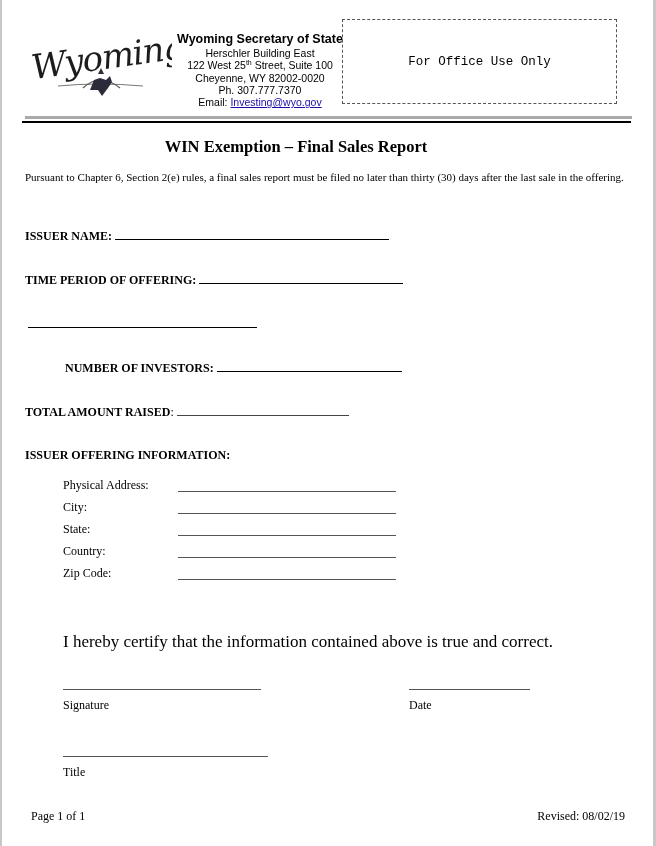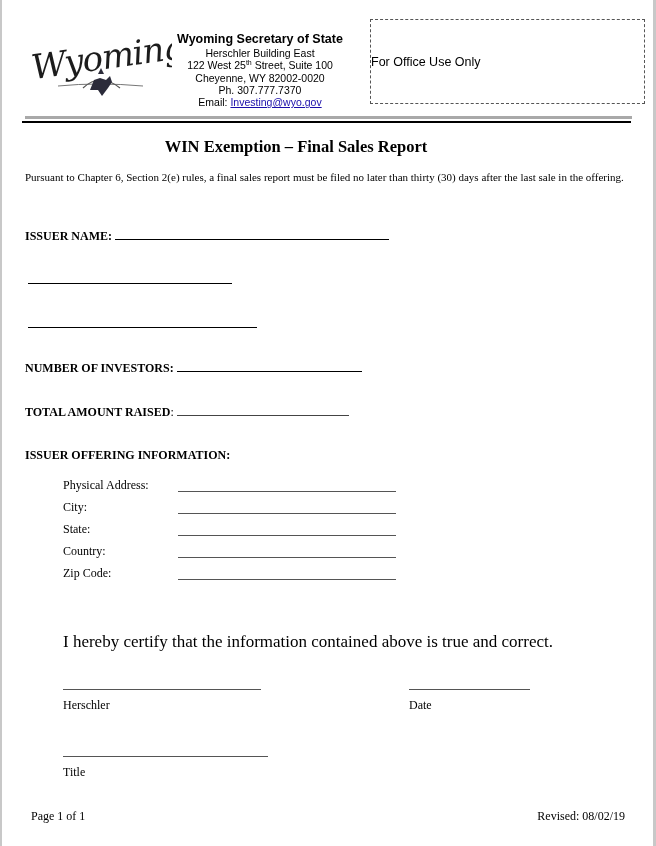--- a/index.html
+++ b/index.html
@@ -14,24 +14,24 @@
   .page-edge-right { position: absolute; right: 0; top: 0; width: 3px; height: 846px; background: #c8c8c8; }
 
   .logo { position: absolute; left: 28px; top: 30px; width: 144px; height: 72px; }
 
   .agency { position: absolute; left: 170px; top: 32px; width: 180px; text-align: center;
     font-family: "Liberation Sans", sans-serif; font-size: 10.5px; line-height: 12.3px; }
   .agency .name { font-weight: bold; font-size: 12.5px; line-height: 15px; }
   .agency sup { font-size: 7px; line-height: 0; }
   .agency a { color: #1a0dab; text-decoration: underline; }
 
-  .office-box { position: absolute; left: 370px; top: 19px; width: 275px; height: 85px;
+  .office-box { position: absolute; left: 342px; top: 19px; width: 275px; height: 85px;
     border: 1.5px dashed #555; box-sizing: border-box;
-    display: flex; align-items: center; justify-content: flex-start;
-    font-family: Liberation Sans, sans-serif; font-size: 12.5px; }
+    display: flex; align-items: center; justify-content: center;
+    font-family: Liberation Mono, monospace; font-size: 12.5px; }
 
   .sep-gray { position: absolute; left: 25px; top: 116px; width: 607px; height: 3px; background: #a9a9a9; }
   .sep-black { position: absolute; left: 22px; top: 121px; width: 609px; height: 1.5px; background: #000; }
 
   .title { position: absolute; left: 0; width: 592px; top: 137px; text-align: center;
     font-weight: bold; font-size: 16.5px; }
 
   .intro { position: absolute; left: 25px; top: 171px; width: 605px; font-size: 11px; line-height: 13px; }
 
   .field { position: absolute; left: 25px; font-weight: bold; font-size: 12px; white-space: nowrap; }
@@ -81,26 +81,26 @@
 <div class="sep-black"></div>
 
 <div class="title">WIN Exemption – Final Sales Report</div>
 
 <div class="intro">Pursuant to Chapter 6, Section 2(e) rules, a final sales report must be filed no later than thirty (30) days after the last sale in the offering.</div>
 
 <div class="field" style="top:228px;">
   <span>ISSUER NAME:</span><span class="line" style="width:274px;"></span>
 </div>
 <div class="field" style="top:272px;">
-  <span class="line" style="width:204px;"></span>
+  <span>TIME PERIOD OF OFFERING:</span><span class="line" style="width:204px;"></span>
 </div>
 <div class="field" style="top:316px;">
   <span class="line" style="width:229px;"></span>
 </div>
-<div class="field" style="top:360px;">
+<div class="field" style="top:360px;margin-left:40px;">
   <span>NUMBER OF INVESTORS:</span><span class="line" style="width:185px;"></span>
 </div>
 <div class="field" style="top:404px;">
   <span>TOTAL AMOUNT RAISED</span><span style="font-weight:normal;">:</span><span class="line" style="width:172px; border-bottom-color:#444;"></span>
 </div>
 
 <div class="field" style="top:448px;">ISSUER OFFERING INFORMATION:</div>
 
 <div class="contact-row" style="top:478px;">Physical Address:</div>
 <div class="contact-line" style="top:479px; height:12px;"></div>
@@ -113,21 +113,21 @@
 
 <div class="contact-row" style="top:544px;">Country:</div>
 <div class="contact-line" style="top:545px; height:12px;"></div>
 
 <div class="contact-row" style="top:566px;">Zip Code:</div>
 <div class="contact-line" style="top:567px; height:12px;"></div>
 
 <div class="certify">I hereby certify that the information contained above is true and correct.</div>
 
 <div class="sig-line" style="left:63px; top:677px; width:198px; height:12px;"></div>
-<div class="sig-label" style="left:63px; top:698px;">Herschler</div>
+<div class="sig-label" style="left:63px; top:698px;">Signature</div>
 
 <div class="sig-line" style="left:409px; top:677px; width:121px; height:12px;"></div>
 <div class="sig-label" style="left:409px; top:698px;">Date</div>
 
 <div class="sig-line" style="left:63px; top:744px; width:205px; height:12px;"></div>
 <div class="sig-label" style="left:63px; top:765px;">Title</div>
 
 <div class="footer-left">Page 1 of 1</div>
 <div class="footer-right">Revised: 08/02/19</div>
 

